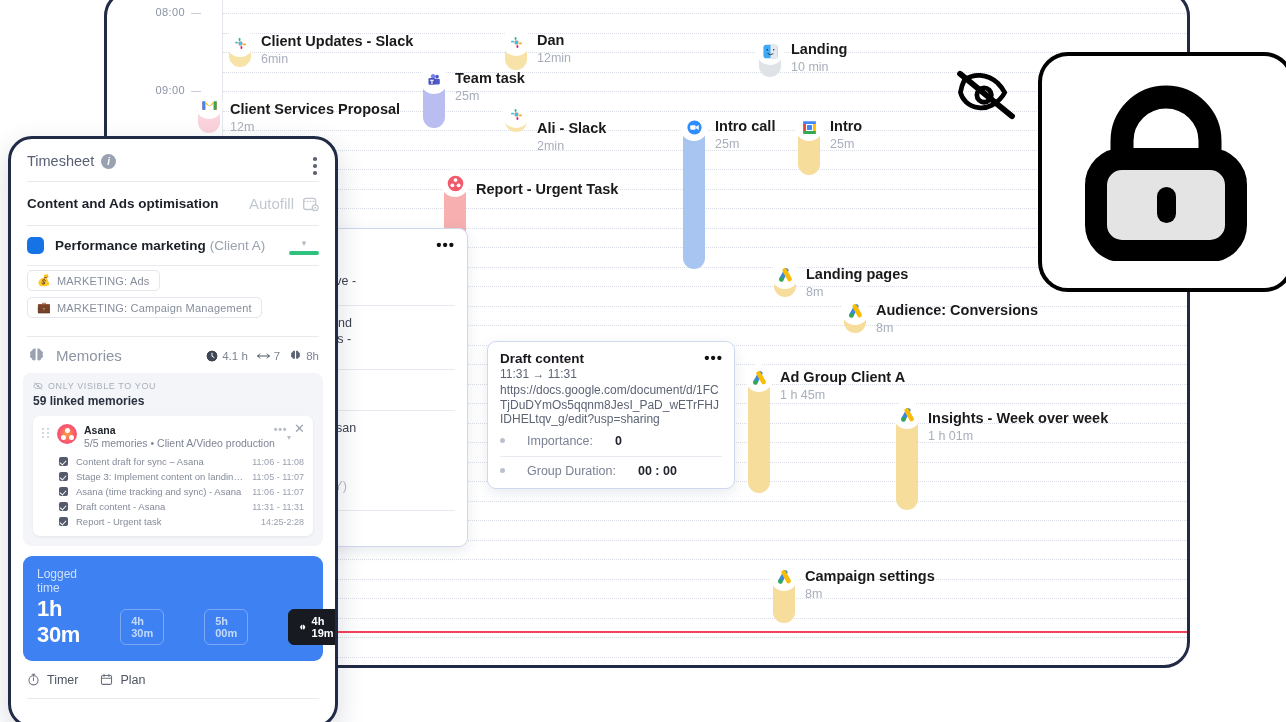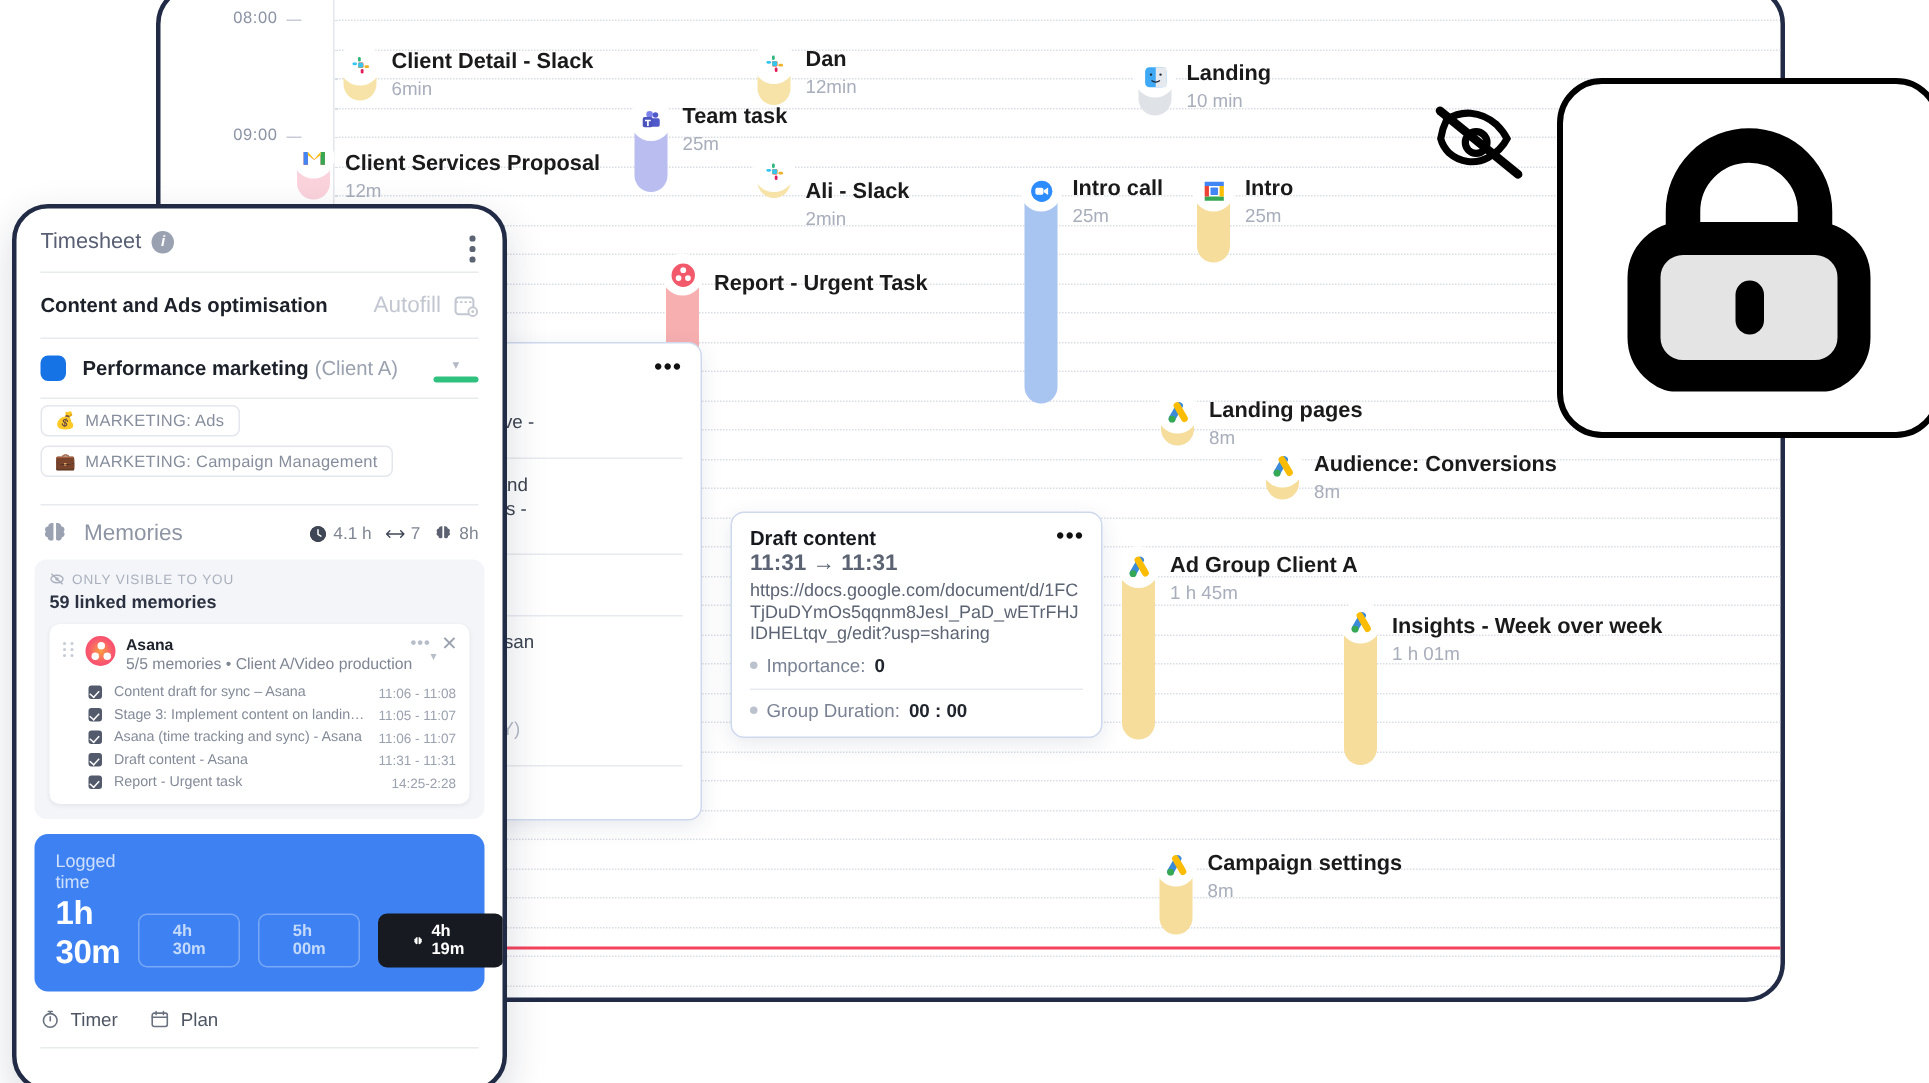--- a/index.html
+++ b/index.html
@@ -29,27 +29,27 @@
   .ev .badge svg,.ev .badge .g{width:17px;height:17px;display:block;}
   .ev .meta{position:absolute;left:32px;top:-4px;white-space:nowrap;}
   .ev .ttl{font-size:14.5px;font-weight:700;color:#1a1a1a;line-height:17px;}
   .ev .dur{font-size:12.5px;color:#a8aebb;line-height:16px;margin-top:1px;}
 
   
   #draft-popover{position:absolute;left:487px;top:341px;width:222px;
       background:#fff;border:1px solid #cfd9ee;border-radius:9px;
       box-shadow:0 4px 14px rgba(30,45,90,.10);padding:9px 12px 10px 12px;}
   #draft-popover .dp-title{font-size:13.5px;font-weight:700;color:#16181d;}
-  #draft-popover .dp-time{font-size:15px;color:#5d6personas;font-weight:bold;}
+  #draft-popover .dp-time{font-size:12px;color:#5d6personas;}
   .dp-time{font-size:12px;color:#5c6474;margin-top:1px;}
   .dp-url{font-size:12px;color:#5c6474;line-height:14.5px;margin-top:2px;word-break:break-all;}
   .dp-dots{position:absolute;right:11px;top:12px;letter-spacing:1px;font-size:15px;
       font-weight:900;color:#111;line-height:8px;}
   .dp-debug{font-size:12.5px;color:#b6bcc8;margin-top:16px;letter-spacing:.2px;}
-  .dp-row{font-size:12.5px;color:#7a8294;margin-top:7px;display:flex;align-items:center;gap:6px;}
+  .dp-row{font-size:12.5px;color:#7a8294;margin-top:7px;display:flex;align-items:center;gap:22px;}
   .dp-row b{color:#20242c;font-weight:700;}
   .dp-dot{width:5px;height:5px;border-radius:50%;background:#bcc2cd;flex:none;}
   .dp-sep{height:1px;background:#e7eaf0;margin:8px 0 0;}
 
   
   #behind-card{position:absolute;left:250px;top:228px;width:192px;
       background:#fff;border:1px solid #cfd9ee;border-radius:9px;
       box-shadow:0 4px 14px rgba(30,45,90,.10);padding:10px 12px;}
   #behind-card .bc-dots{position:absolute;right:12px;top:12px;font-size:15px;font-weight:900;
       color:#111;letter-spacing:1px;line-height:8px;}
@@ -126,22 +126,22 @@
       position:relative;}
   .mck:after{content:"";position:absolute;left:2px;top:1.5px;width:3px;height:5px;
       border:1.4px solid #fff;border-top:0;border-left:0;transform:rotate(42deg);}
   .mtxt{font-size:9.5px;color:#838a98;flex:1;white-space:nowrap;overflow:hidden;text-overflow:ellipsis;}
   .mtime{font-size:9px;color:#9aa1af;flex:none;margin-left:6px;}
 
   .logged{margin:10px 12px 0;background:#3d81f2;border-radius:9px;padding:11px 14px 13px 14px;
       display:flex;align-items:flex-end;gap:12px;}
   .logged .lt{font-size:12px;color:#cfe0fc;}
   .logged .lv{font-size:22px;font-weight:700;color:#fff;margin-top:1px;letter-spacing:-.3px;}
-  .pill{border:1px solid #7aa8f6;color:#c4dafb;border-radius:6px;padding:5px 22px;font-size:11px;
-      font-weight:700;margin-bottom:3px;}
+  .pill{border:1px solid #7aa8f6;color:#c4dafb;border-radius:6px;padding:5px 10px;font-size:11px;
+      font-weight:700;margin-bottom:3px;margin-left:28px;}
   .pill.dark{background:#171a20;border-color:#171a20;color:#fff;display:flex;align-items:center;gap:5px;}
 
   .tools{display:flex;gap:22px;padding:12px 16px 11px 16px;}
   .tools div{font-size:12.5px;color:#4d5costs;color:#4d546 3;color:#4e5563;display:flex;align-items:center;gap:6px;}
   .tool{font-size:12.5px;color:#4e5563;display:flex;align-items:center;gap:6px;}
 
   .actions{display:flex;align-items:center;gap:10px;padding:11px 16px 14px 16px;}
 </style>
 </head>
 <body>
@@ -199,21 +199,21 @@
               <rect x="4.2" y="9.4" width="4.3" height="2.6" rx="1.3" fill="#36C5F0"></rect>
               <rect x="9.4" y="4.2" width="2.6" height="4.3" rx="1.3" fill="#2EB67D"></rect>
               <rect x="15.5" y="12" width="4.3" height="2.6" rx="1.3" fill="#ECB22E"></rect>
               <rect x="12" y="15.5" width="2.6" height="4.3" rx="1.3" fill="#E01E5A"></rect>
               <rect x="9.6" y="9.4" width="4.8" height="5.2" rx="1.2" fill="#E01E5A"></rect>
               <rect x="9.4" y="9.6" width="5.2" height="4.8" rx="1.2" fill="#ECB22E"></rect>
               <rect x="9.6" y="9.6" width="4.6" height="4.6" rx="1" fill="#36C5F0"></rect>
             </svg>
           </div>
           <div class="meta" style="top: 0px;">
-            <div class="ttl">Client Detail - Slack</div>
+            <div class="ttl">Client Updates - Slack</div>
             <div class="dur">6min</div>
           </div>
         </div>
         <div class="ev" style="left: 398px; top: 39px;">
           <div class="bar" style="height: 38px; background: rgb(247, 227, 168);"></div>
           <div class="badge">
             <svg viewBox="0 0 24 24" width="17" height="17">
               <rect x="4.2" y="9.4" width="4.3" height="2.6" rx="1.3" fill="#36C5F0"></rect>
               <rect x="9.4" y="4.2" width="2.6" height="4.3" rx="1.3" fill="#2EB67D"></rect>
               <rect x="15.5" y="12" width="4.3" height="2.6" rx="1.3" fill="#ECB22E"></rect>

